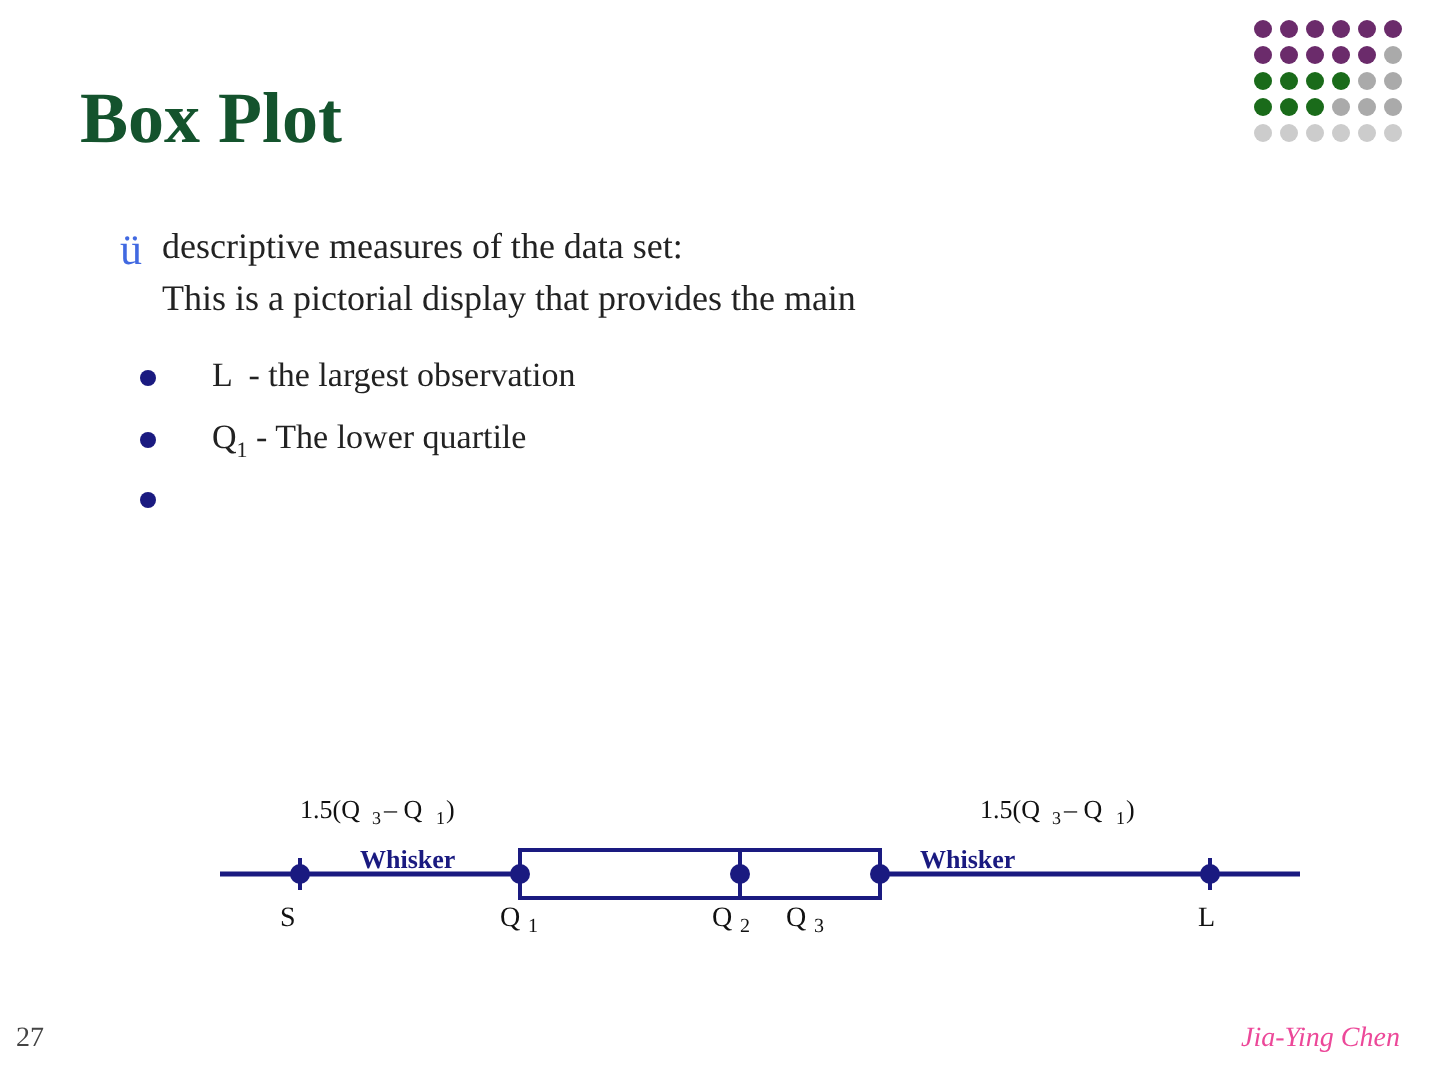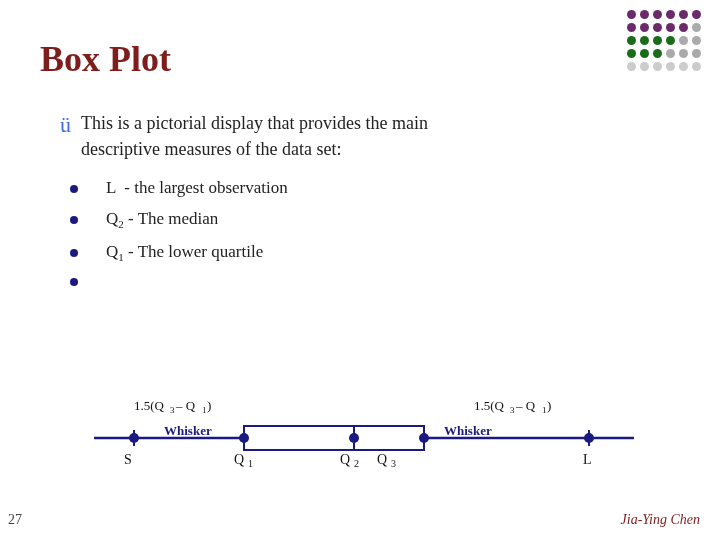--- a/index.html
+++ b/index.html
@@ -8,21 +8,21 @@
       height: 540px;
       background: #ffffff;
       font-family: 'Times New Roman', Times, serif;
       position: relative;
       overflow: hidden;
     }
 
     .page-title {
       font-size: 36px;
       font-weight: bold;
-      color: #7f1d1d;
+      color: #14532d;
       position: absolute;
       top: 38px;
       left: 40px;
     }
 
     .main-content {
       position: absolute;
       top: 110px;
       left: 60px;
       right: 40px;
@@ -79,39 +79,39 @@
 
     sub {
       font-size: 11px;
       vertical-align: sub;
     }
 
     
     .diagram-section {
       position: absolute;
       bottom: 60px;
-      left: 44px;
+      left: 60px;
       right: 40px;
     }
 
     
     .footer-left {
       position: absolute;
       bottom: 12px;
       left: 8px;
       font-size: 14px;
       color: #444;
     }
 
     .footer-right {
       position: absolute;
       bottom: 12px;
       right: 20px;
       font-size: 14px;
-      color: #7f1d1d;
+      color: #ec4899;
       font-style: italic;
     }
 
     
     .dots-grid {
       position: absolute;
       top: 10px;
       right: 18px;
       display: grid;
       grid-template-columns: repeat(6, 10px);
@@ -160,33 +160,29 @@
     <div class="dot" style="background: rgb(204, 204, 204);"></div>
     <div class="dot" style="background: rgb(204, 204, 204);"></div>
   </div>
 
 <div class="page-title">Box Plot</div>
 
 <div class="main-content">
   <div class="bullet-main">
     <span class="check-icon">ü</span>
     <div>
+      <div class="main-text">descriptive measures of the data set:</div>
       <div class="main-text">This is a pictorial display that provides the main</div>
-      <div class="main-text">descriptive measures of the data set:</div>
     </div>
   </div>
 
   <div class="sub-list">
     <div class="sub-item">
       <div class="bullet-dot"></div>
       <span class="sub-text">L &nbsp;- the largest observation</span>
-    </div>
-    <div class="sub-item">
-      <div class="bullet-dot"></div>
-      <span class="sub-text">Q<sub>2</sub> - The median</span>
     </div>
     <div class="sub-item">
       <div class="bullet-dot"></div>
       <span class="sub-text">Q<sub>1</sub> - The lower quartile</span>
     </div>
     <div class="sub-item">
       <div class="bullet-dot"></div>
     </div>
   </div>
 </div>

